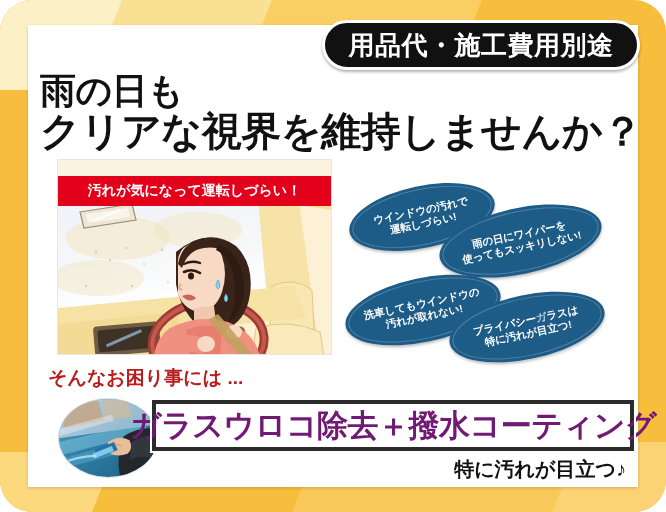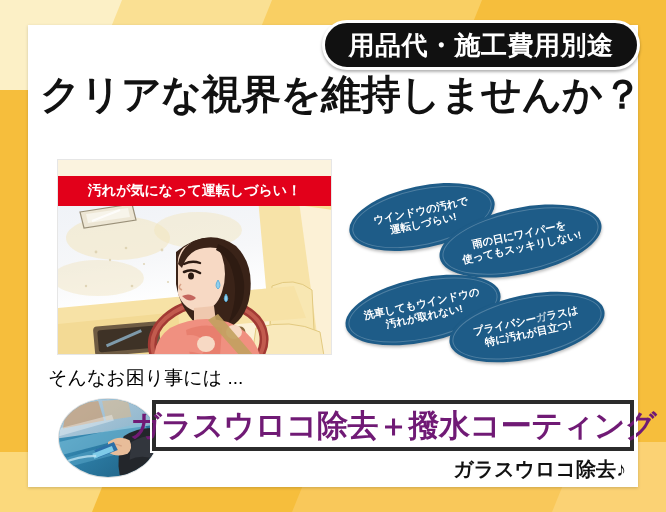--- a/index.html
+++ b/index.html
@@ -6,20 +6,21 @@
   html, body {
     width:666px; height:512px;
     font-family:"Liberation Sans", sans-serif;
     overflow:hidden;
   }
   #stage{
     position:relative;
     width:666px; height:512px;
     background:#F6BE3C;
     overflow:hidden;
+    border-radius:32px;
   }
 
   
   .band{ position:absolute; pointer-events:none; }
   .band-tl-1{
     left:-40px; top:-60px; width:210px; height:150px;
     background:#FCF0C6;
     transform:skewX(-22deg);
   }
   .band-tl-2{
@@ -141,21 +142,21 @@
   }
   .b1{ left:348px; top:186px; width:148px; height:62px; transform:rotate(-12deg); }
   .b2{ left:438px; top:208px; width:165px; height:66px; transform:rotate(-12deg); }
   .b3{ left:344px; top:278px; width:158px; height:64px; transform:rotate(-12deg); }
   .b4{ left:448px; top:295px; width:158px; height:64px; transform:rotate(-12deg); }
 
   
   .trouble-line{
     position:absolute;
     left:48px; top:365px;
-    font-size:19px; font-weight:normal; color:#000000;
+    font-size:19px; font-weight:bold; color:#b91c1c;
     white-space:nowrap;
     z-index:4;
   }
   .photo-circle{
     position:absolute;
     left:58px; top:398px;
     width:100px; height:80px;
     border-radius:50%;
     overflow:hidden;
     border:1px solid #dddddd;
@@ -195,20 +196,21 @@
   <div class="band band-br-1"></div>
   <div class="band band-br-2"></div>
 
   <div class="card"></div>
 
   <div class="badge">
     <span class="badge-text">用品代・施工費用別途</span>
   </div>
 
   <div class="headline">
+    <span class="l1">雨の日も</span>
     <span class="l2">クリアな視界を維持しませんか？</span>
   </div>
 
   <div class="illus">
     <div class="illus-banner">
       <span>汚れが気になって運転しづらい！</span>
     </div>
     <svg class="illus-art" viewBox="0 0 275 166" preserveAspectRatio="xMidYMid slice">
       <defs>
         <linearGradient id="wsGrad" x1="0" y1="0" x2="0.3" y2="1">
@@ -362,15 +364,15 @@
       <path d="M34,56 L54,48 L56,53 L36,61 Z" fill="#7ECBE8"></path>
 
       <path d="M2,66 Q20,58 38,58" stroke="#BFE4F2" stroke-width="2.2" fill="none" opacity="0.8"></path>
     </svg>
   </div>
 
   <div class="service-box">
     <span>ガラスウロコ除去＋撥水コーティング</span>
   </div>
 
-  <div class="recommend">ガラスウロコ除去♪</div>
+  <div class="recommend">特に汚れが目立つ♪</div>
 
 </div>
 
 </body></html>

